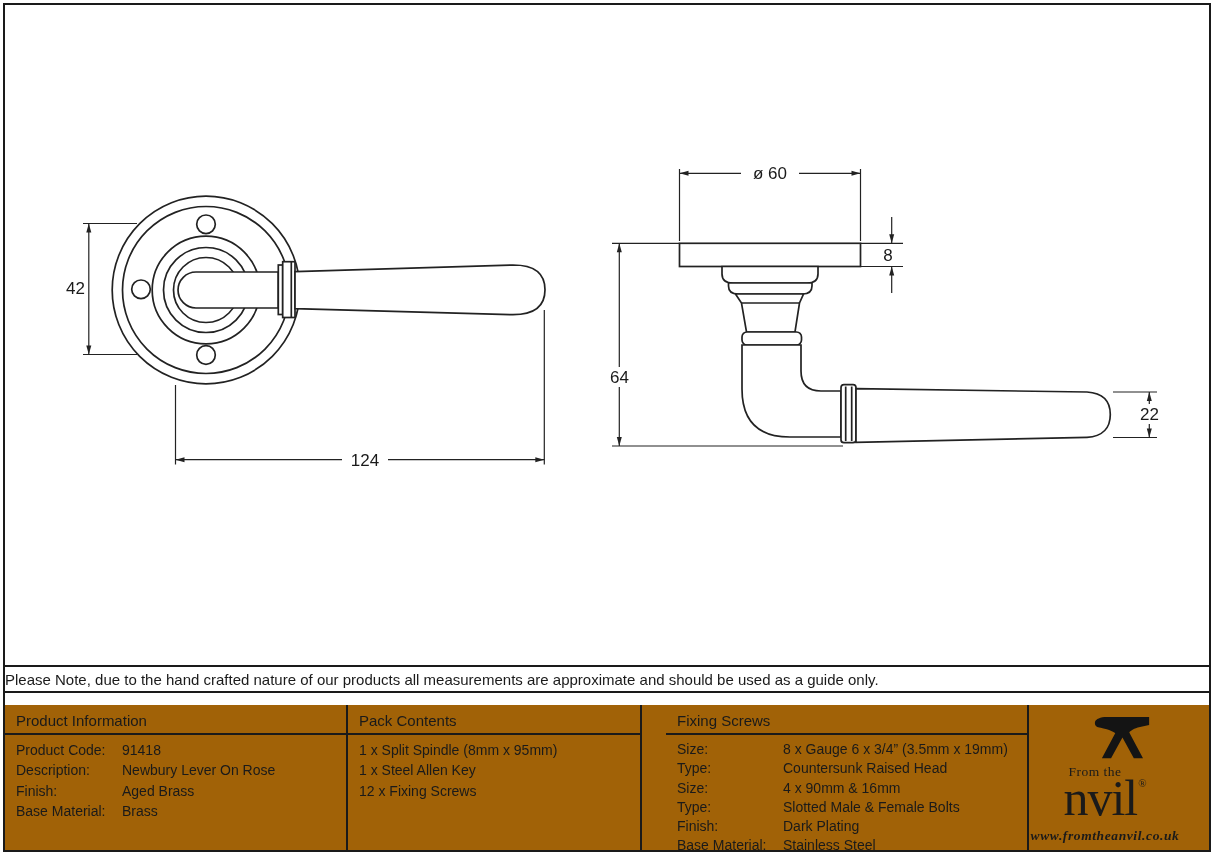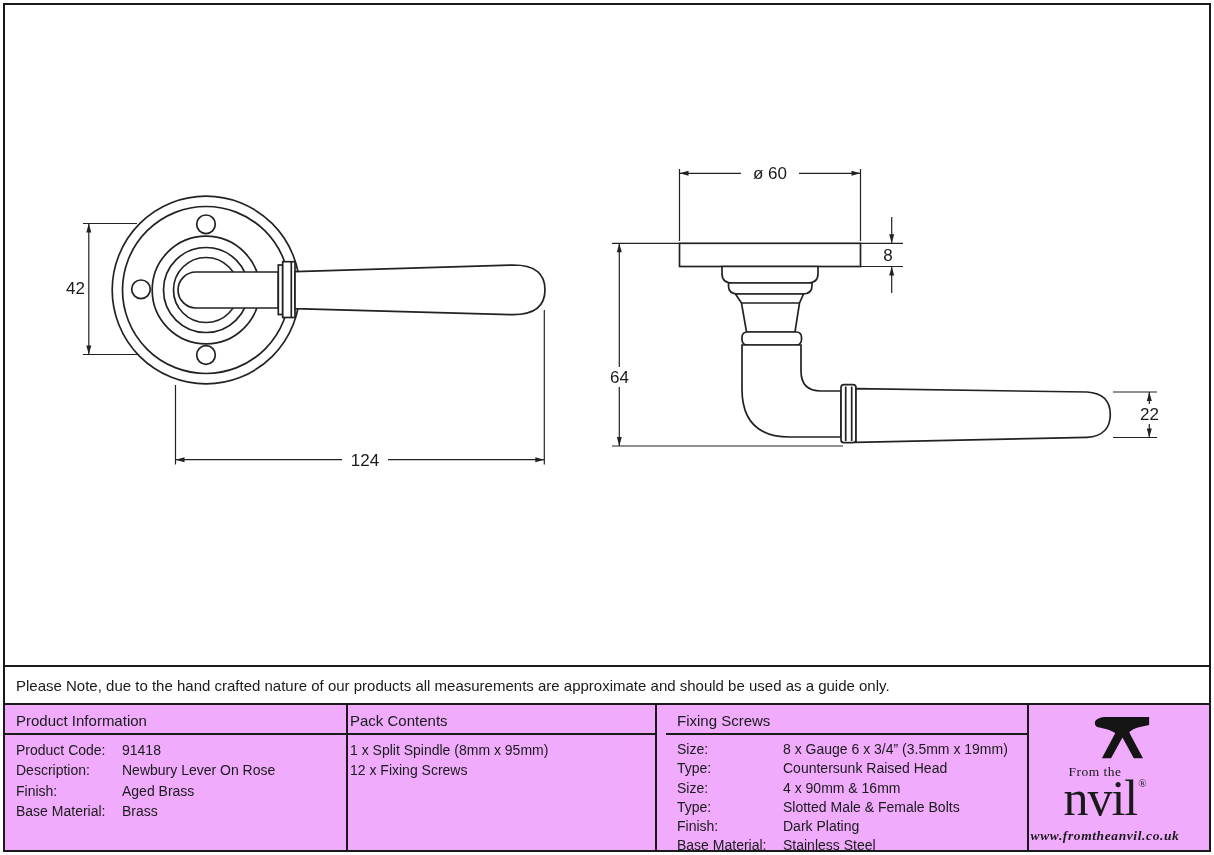--- a/index.html
+++ b/index.html
@@ -1,29 +1,29 @@
 <!DOCTYPE html>
 <html><head>
 <meta charset="utf-8">
 <style>
   html,body{margin:0;padding:0;background:#fff;}
   body{width:1214px;height:855px;position:relative;font-family:"Liberation Sans",sans-serif;color:#1a1a1a;}
   .sheet{position:absolute;left:0;top:0;width:1214px;height:855px;background:#fff;}
   .frame{position:absolute;left:3px;top:3px;width:1208px;height:849px;border:2.5px solid #1a1a1a;box-sizing:border-box;}
   svg text{font-family:"Liberation Sans",sans-serif;fill:#1a1a1a;}
 
-  .note-row{position:absolute;left:3px;top:665px;width:1208px;height:40px;box-sizing:border-box;
+  .note-row{position:absolute;left:3px;top:665px;width:1208px;height:28px;box-sizing:border-box;
     border-top:2.5px solid #1a1a1a;border-bottom:2.5px solid #1a1a1a;border-left:2.5px solid #1a1a1a;border-right:2.5px solid #1a1a1a;
-    display:flex;align-items:center;padding-left:11px;font-size:15px;background:#fff;}
+    display:flex;align-items:center;padding-left:0;font-size:15px;background:#fff;}
 
   .spec-table{position:absolute;left:3px;top:705px;width:1208px;height:147px;box-sizing:border-box;
-    border-left:2.5px solid #1a1a1a;border-right:2.5px solid #1a1a1a;border-bottom:2.5px solid #1a1a1a;background:#f0abfc;}
+    border-left:2.5px solid #1a1a1a;border-right:2.5px solid #1a1a1a;border-bottom:2.5px solid #1a1a1a;background:#a16207;}
   .col{position:absolute;top:0;bottom:0;box-sizing:border-box;border-right:2.2px solid #1a1a1a;}
   .col.c1{left:0;width:343px;}
-  .col.c2{left:334px;width:318px;}
+  .col.c2{left:343px;width:294px;}
   .col.c3{left:661px;width:363px;}
   .col.c4{left:996px;right:0;border-right:none;display:flex;align-items:center;justify-content:center;}
   .col-header{height:30px;box-sizing:border-box;border-bottom:2.4px solid #1a1a1a;padding:7px 0 0 11px;font-size:15px;}
   .col-body{padding:5px 0 0 11px;font-size:14px;overflow:hidden;}
   .kv-row{display:flex;line-height:20.4px;white-space:nowrap;}
   .kv-row .k{width:106px;flex:none;}
   .fix .kv-row{line-height:19.3px;}
   .list-item{line-height:20.4px;white-space:nowrap;}
 
   .logo{display:flex;flex-direction:column;align-items:center;transform:translateY(1px);}
@@ -148,20 +148,21 @@
           <span class="k">Base Material:</span>
           <span class="v">Brass</span>
         </div>
       </div>
     </div>
 
     <div class="col c2">
       <div class="col-header">Pack Contents</div>
       <div class="col-body">
         <div class="list-item">1 x Split Spindle (8mm x 95mm)</div>
+        <div class="list-item">1 x Steel Allen Key</div>
         <div class="list-item">12 x Fixing Screws</div>
       </div>
     </div>
 
     <div class="col c3">
       <div class="col-header">Fixing Screws</div>
       <div class="col-body fix">
         <div class="kv-row">
           <span class="k">Size:</span>
           <span class="v">8 x Gauge 6 x 3/4” (3.5mm x 19mm)</span>

